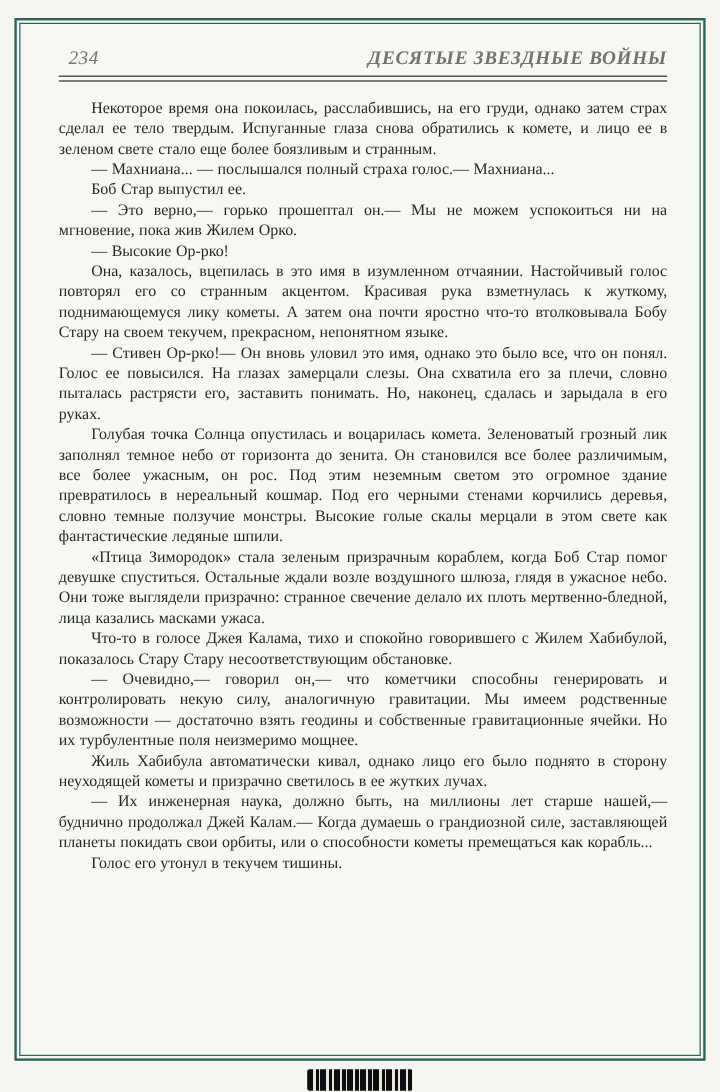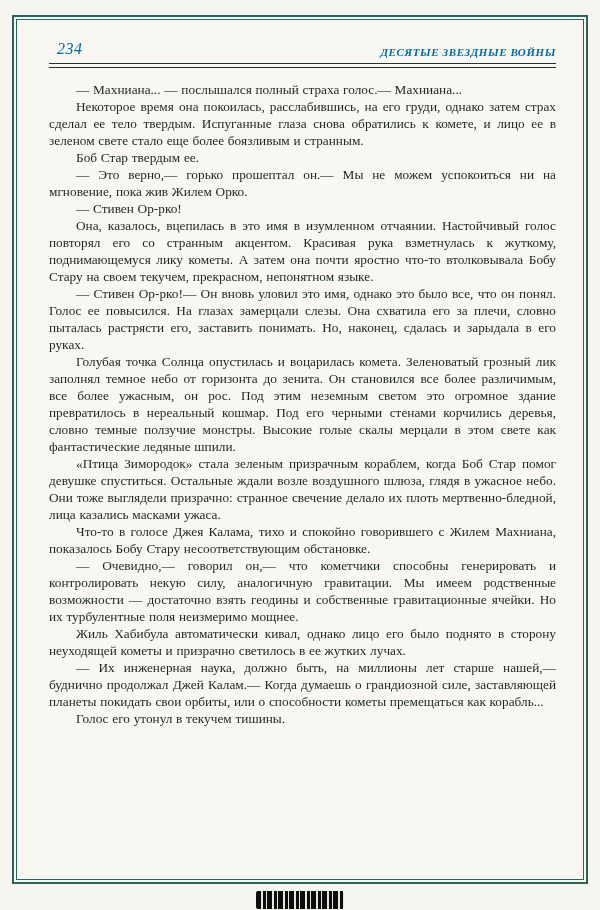--- a/index.html
+++ b/index.html
@@ -20,31 +20,31 @@
   .page-frame-inner {
     position: absolute;
     inset: 2px;
     border: 1px solid #2a655b;
     padding: 20px 27px 0 32px;
     box-sizing: border-box;
   }
   .page-header {
     display: flex;
     justify-content: space-between;
-    align-items: flex-end;
+    align-items: center;
     font-style: italic;
-    color: #0369a1;
+    color: #737373;
   }
   .page-number {
     font-size: 16px;
     letter-spacing: 0.5px;
     padding-left: 8px;
   }
   .header-title {
-    font-size: 11px;
+    font-size: 16px;
     font-weight: bold;
     letter-spacing: 0.6px;
   }
   .header-rule {
     margin-top: 5px;
     height: 3px;
     border-top: 1px solid #24332e;
     border-bottom: 1px solid #24332e;
   }
   .body-text {
@@ -82,30 +82,30 @@
 <div class="page-frame-outer">
   <div class="page-frame-inner">
 
     <div class="page-header">
       <span class="page-number">234</span>
       <span class="header-title">ДЕСЯТЫЕ ЗВЕЗДНЫЕ ВОЙНЫ</span>
     </div>
     <div class="header-rule"></div>
 
     <div class="body-text">
+      <p>Некоторое время она покоилась, расслабившись, на его груди, однако затем страх сделал ее тело твердым. Испуганные глаза снова обратились к комете, и лицо ее в зеленом свете стало еще более боязливым и странным.</p>
       <p>— Махниана... — послышался полный страха голос.— Махниана...</p>
-      <p>Некоторое время она покоилась, расслабившись, на его груди, однако затем страх сделал ее тело твердым. Испуганные глаза снова обратились к комете, и лицо ее в зеленом свете стало еще более боязливым и странным.</p>
-      <p>Боб Стар твердым ее.</p>
+      <p>Боб Стар выпустил ее.</p>
       <p>— Это верно,— горько прошептал он.— Мы не можем успокоиться ни на мгновение, пока жив Жилем Орко.</p>
-      <p>— Стивен Ор-рко!</p>
+      <p>— Высокие Ор-рко!</p>
       <p>Она, казалось, вцепилась в это имя в изумленном отчаянии. Настойчивый голос повторял его со странным акцентом. Красивая рука взметнулась к жуткому, поднимающемуся лику кометы. А затем она почти яростно что-то втолковывала Бобу Стару на своем текучем, прекрасном, непонятном языке.</p>
       <p>— Стивен Ор-рко!— Он вновь уловил это имя, однако это было все, что он понял. Голос ее повысился. На глазах замерцали слезы. Она схватила его за плечи, словно пыталась растрясти его, заставить понимать. Но, наконец, сдалась и зарыдала в его руках.</p>
       <p>Голубая точка Солнца опустилась и воцарилась комета. Зеленоватый грозный лик заполнял темное небо от горизонта до зенита. Он становился все более различимым, все более ужасным, он рос. Под этим неземным светом это огромное здание превратилось в нереальный кошмар. Под его черными стенами корчились деревья, словно темные ползучие монстры. Высокие голые скалы мерцали в этом свете как фантастические ледяные шпили.</p>
       <p>«Птица Зимородок» стала зеленым призрачным кораблем, когда Боб Стар помог девушке спуститься. Остальные ждали возле воздушного шлюза, глядя в ужасное небо. Они тоже выглядели призрачно: странное свечение делало их плоть мертвенно-бледной, лица казались масками ужаса.</p>
-      <p>Что-то в голосе Джея Калама, тихо и спокойно говорившего с Жилем Махниана, показалось Бобу Стару несоответствующим обстановке.</p>
+      <p>Что-то в голосе Джея Калама, тихо и спокойно говорившего с Жилем Хабибулой, показалось Стару Стару несоответствующим обстановке.</p>
       <p>— Очевидно,— говорил он,— что кометчики способны генерировать и контролировать некую силу, аналогичную гравитации. Мы имеем родственные возможности — достаточно взять геодины и собственные гравитационные ячейки. Но их турбулентные поля неизмеримо мощнее.</p>
       <p>Жиль Хабибула автоматически кивал, однако лицо его было поднято в сторону неуходящей кометы и призрачно светилось в ее жутких лучах.</p>
       <p>— Их инженерная наука, должно быть, на миллионы лет старше нашей,— буднично продолжал Джей Калам.— Когда думаешь о грандиозной силе, заставляющей планеты покидать свои орбиты, или о способности кометы премещаться как корабль...</p>
       <p>Голос его утонул в текучем тишины.</p>
     </div>
 
   </div>
 </div>
 
 <div class="barcode"></div>

